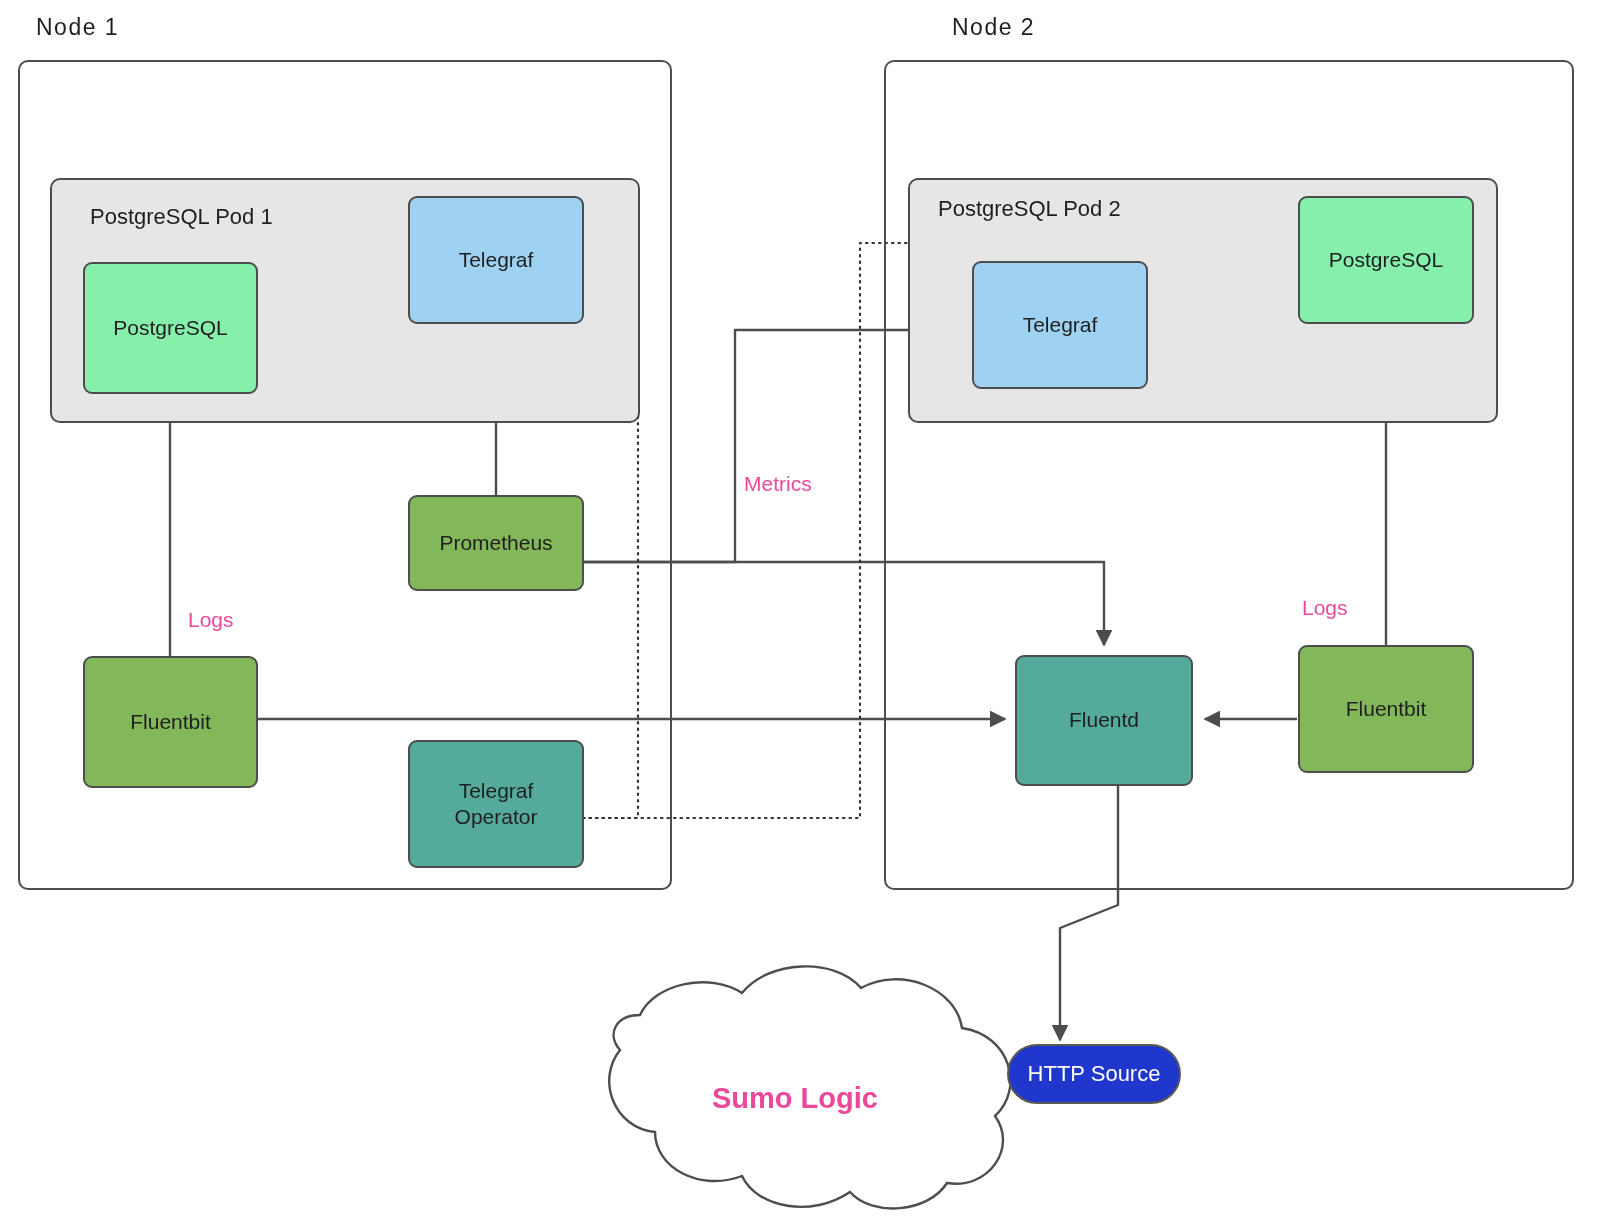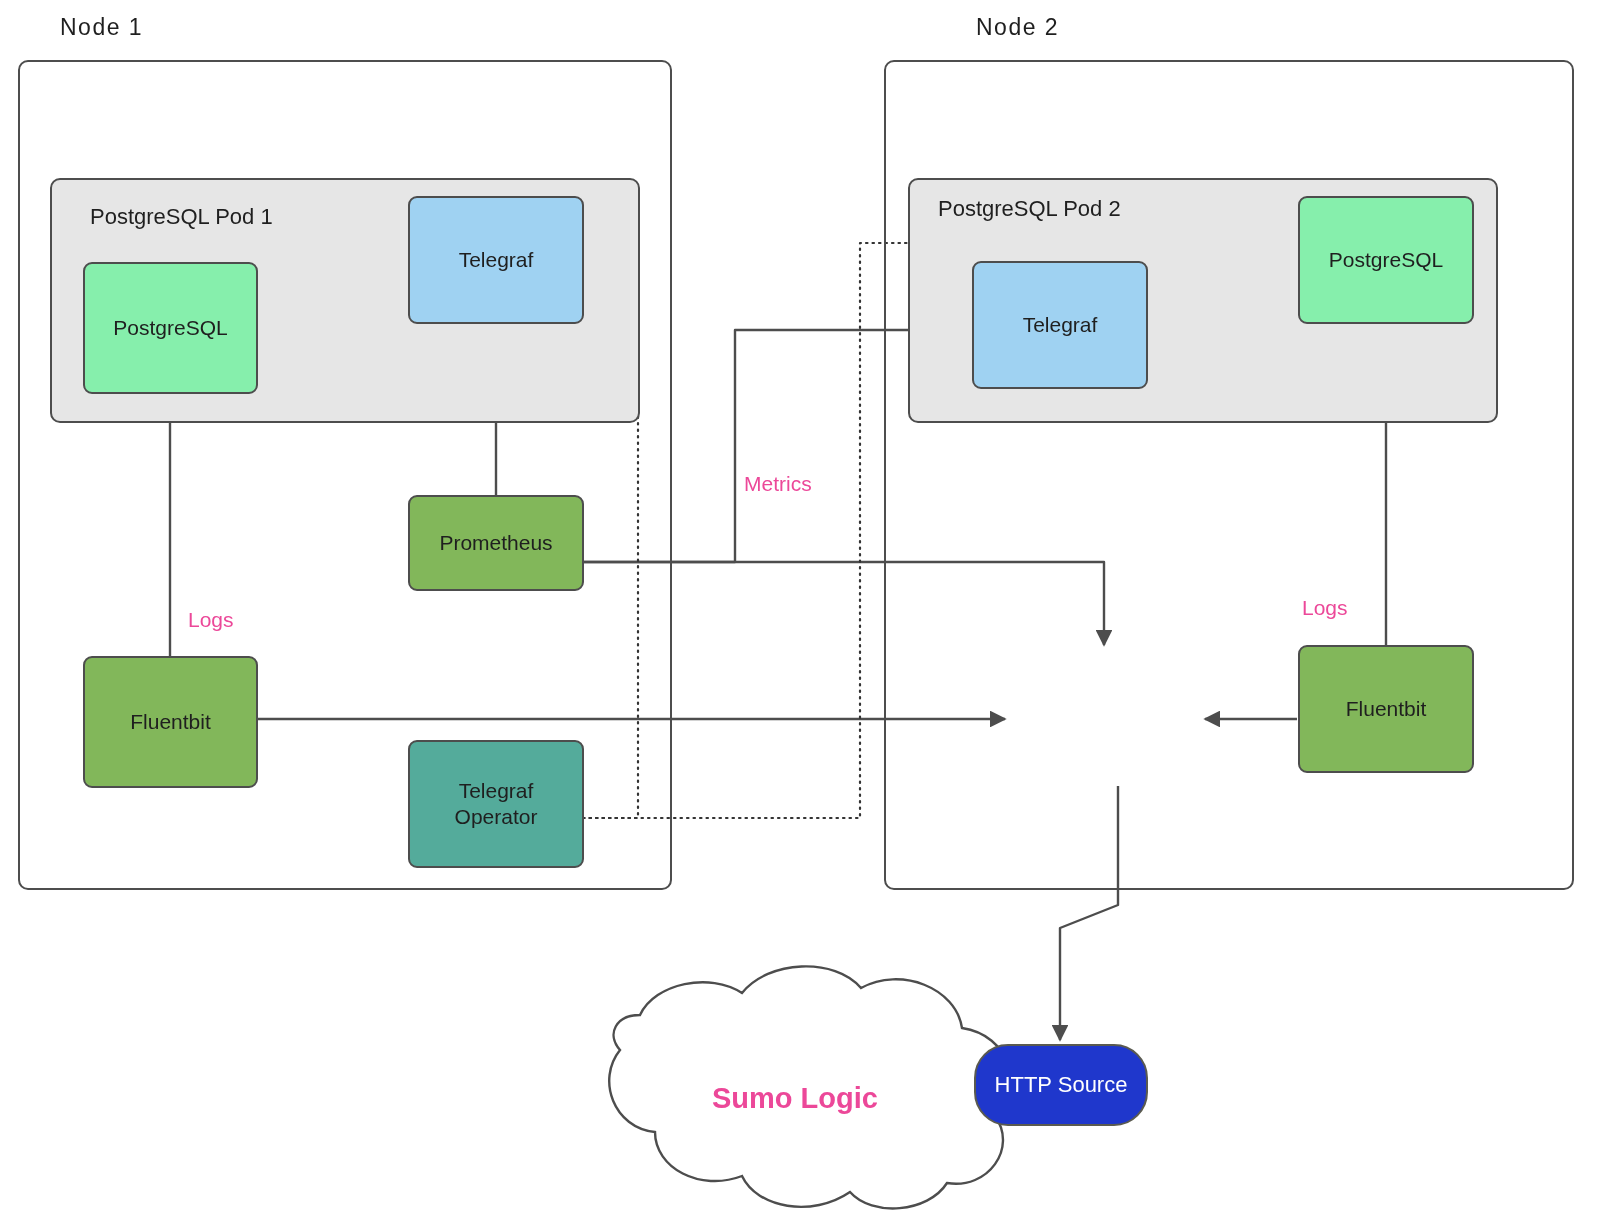--- a/index.html
+++ b/index.html
@@ -23,21 +23,20 @@
     width: 1600px;
     height: 1225px;
     pointer-events: none;
   }
   .node-title {
     position: absolute;
     font-size: 23px;
     color: #1f1f1f;
     letter-spacing: 1.5px;
     white-space: nowrap;
-    margin-left: 24px;
   }
   .node-frame {
     position: absolute;
     border: 2.5px solid #4d4d4d;
     border-radius: 10px;
     background: transparent;
     box-sizing: border-box;
   }
   .pod-frame {
     position: absolute;
@@ -181,26 +180,27 @@
   <div class="node-frame" style="left:884px; top:60px; width:690px; height:830px;"></div>
 
   <div class="pod-frame" style="left:908px; top:178px; width:590px; height:245px;"></div>
 
   <div class="pod-label" style="left:938px; top:196px;">PostgreSQL Pod 2</div>
 
   <div class="box telegraf" style="left:972px; top:261px; width:176px; height:128px;">Telegraf</div>
 
   <div class="box pg" style="left:1298px; top:196px; width:176px; height:128px;">PostgreSQL</div>
 
+  <div class="box teal" style="left:1015px; top:655px; width:178px; height:131px;">Fluentd</div>
 
   <div class="box green" style="left:1298px; top:645px; width:176px; height:128px;">Fluentbit</div>
 
   <div class="edge-label" style="left:184px; top:608px;">Logs</div>
 
   <div class="edge-label" style="left:740px; top:472px;">Metrics</div>
 
   <div class="edge-label" style="left:1298px; top:596px;">Logs</div>
 
   <div class="cloud-label" style="left:712px; top:1070px;">Sumo Logic</div>
 
-  <div class="http-source" style="left:974px; top:1044px; width:174px; height:82px;">HTTP Source</div>
+  <div class="http-source" style="left:1007px; top:1044px; width:174px; height:60px;">HTTP Source</div>
 
 </div>
 
 </body></html>

